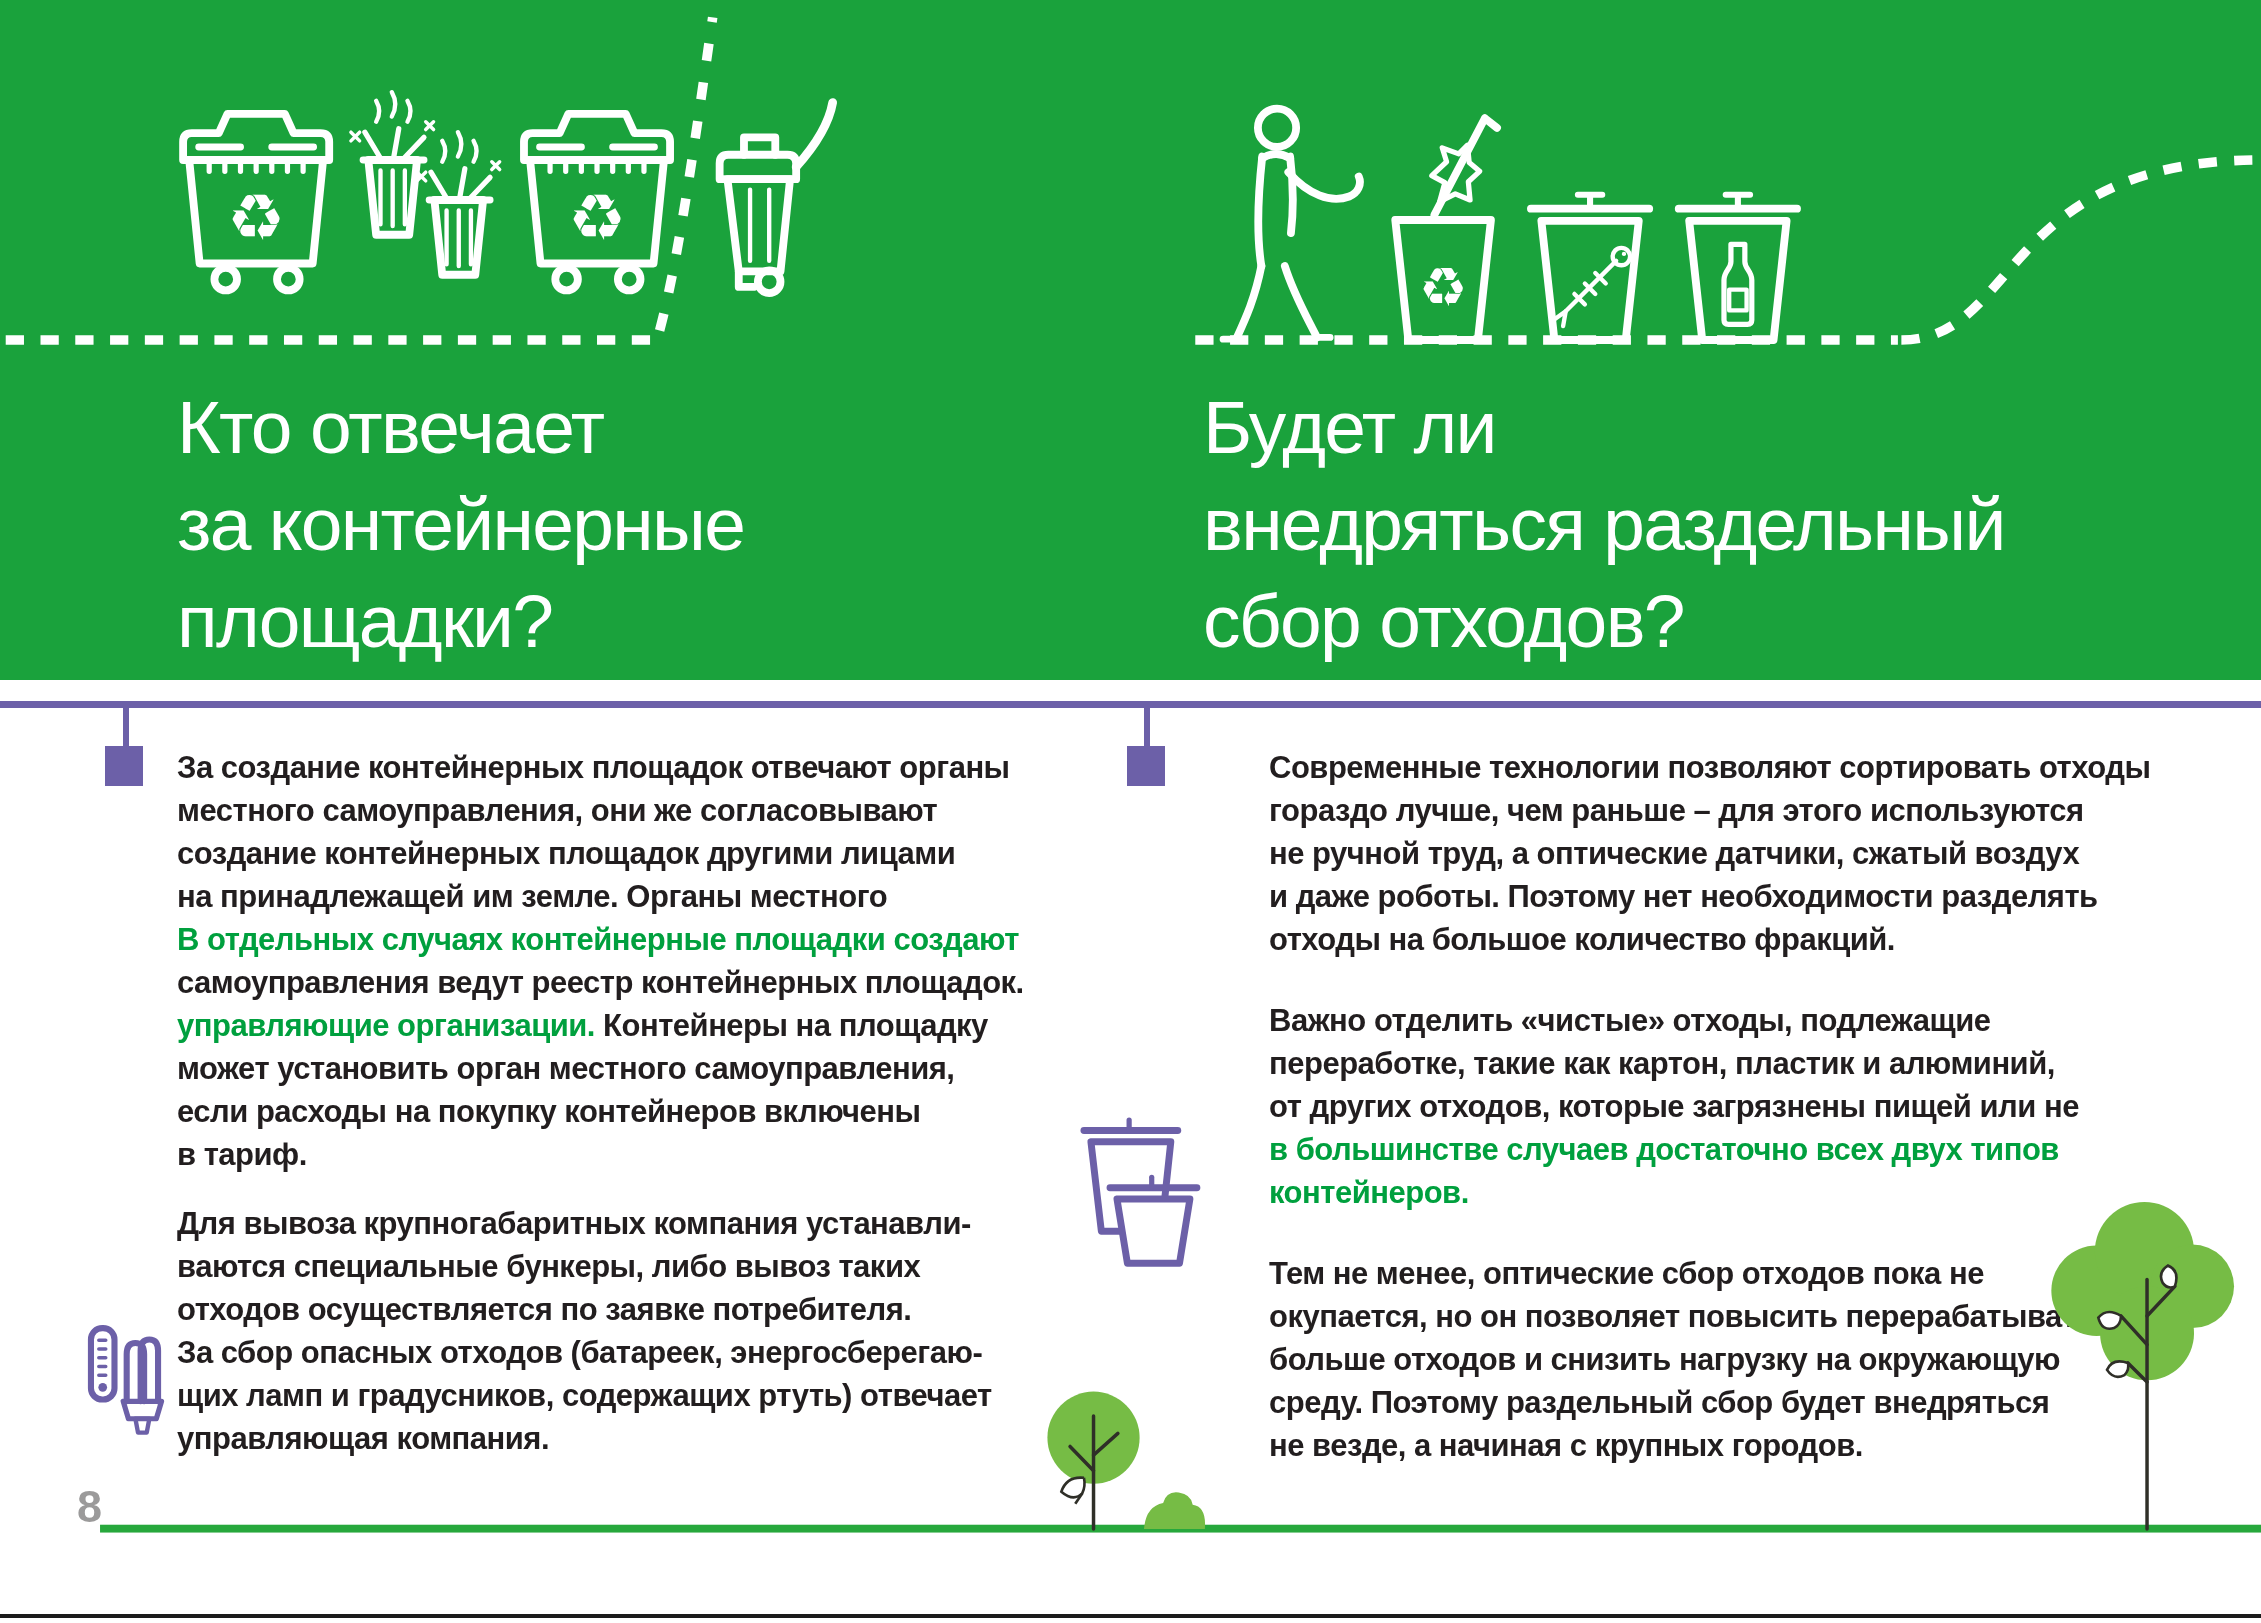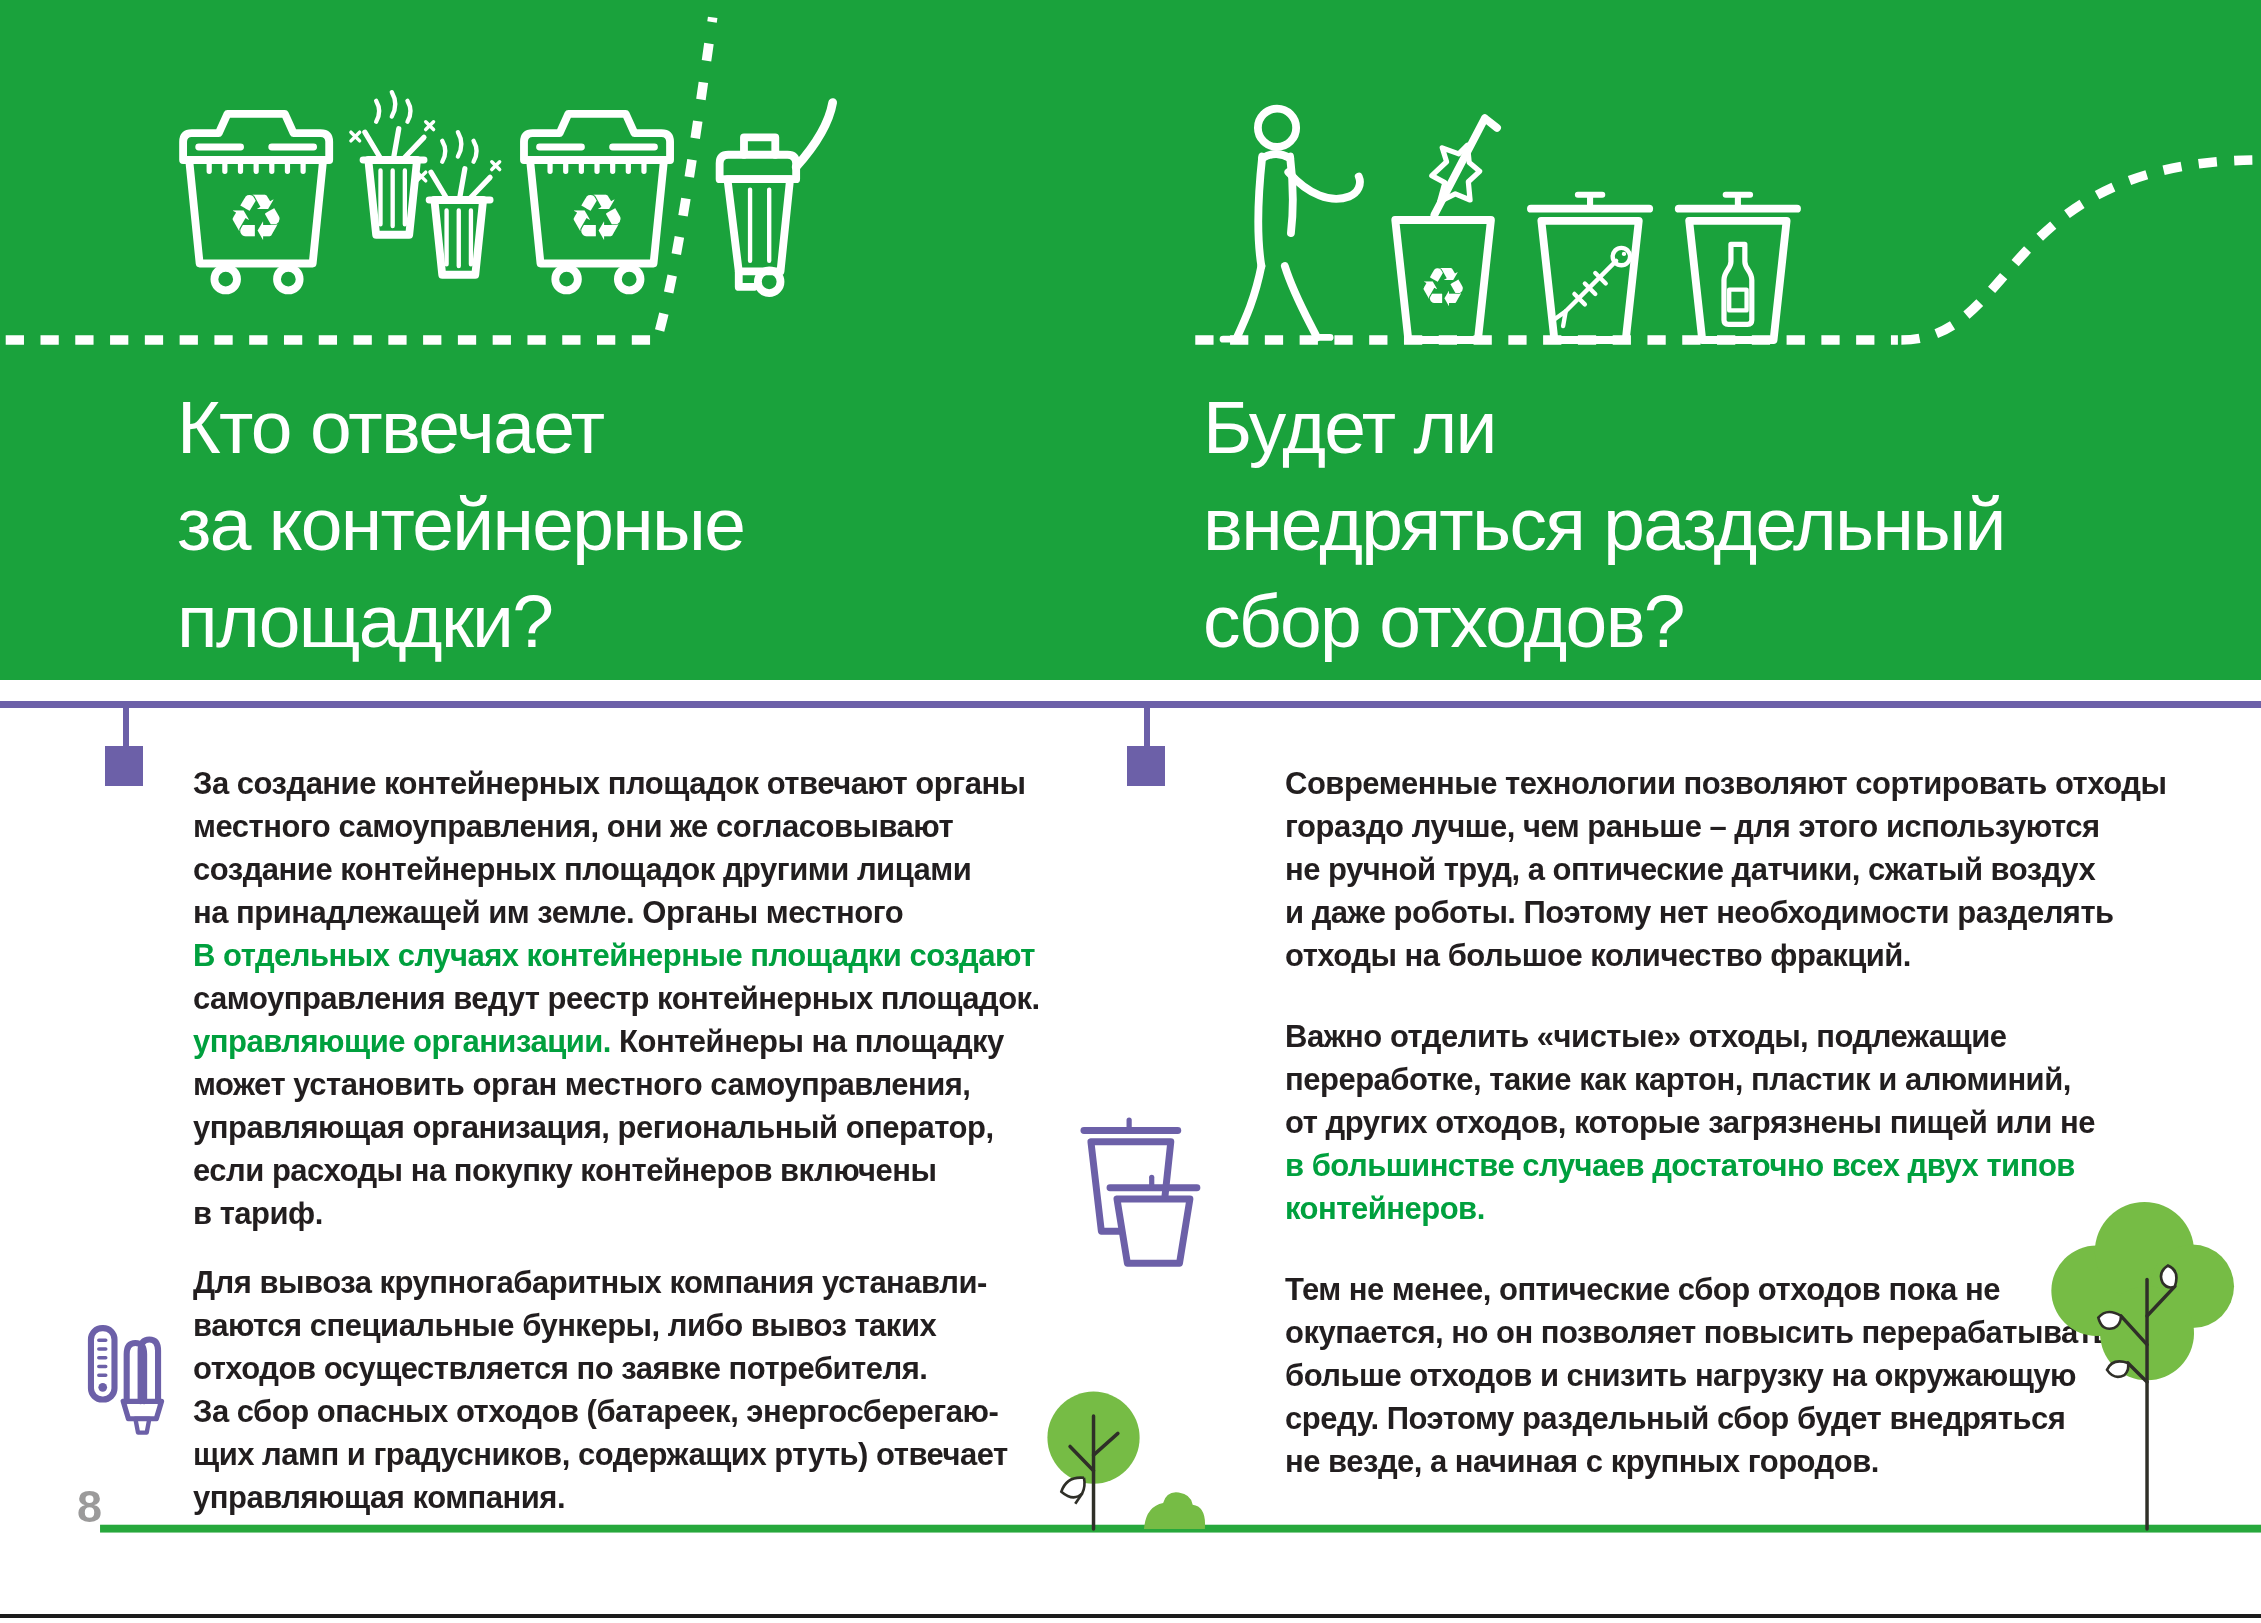--- a/index.html
+++ b/index.html
@@ -16,21 +16,21 @@
   }
   #headline-left{left:177px;}
   #headline-right{left:1203px;}
   .purple-rule{position:absolute;left:0;top:701px;width:2261px;height:7px;background:var(--purple);}
   .bullet-stem{position:absolute;width:6px;height:40px;top:707px;background:var(--purple);}
   .bullet-square{position:absolute;width:38px;height:40px;top:746px;background:var(--purple);}
   #stem-left{left:123px;} #square-left{left:105px;}
   #stem-right{left:1144px;} #square-right{left:1127px;}
   .col{position:absolute;top:746px;}
   .bodytext{font-weight:700;font-size:31px;line-height:43px;letter-spacing:-0.5px;color:var(--text_black);}
-  .col p{margin:16px;}
+  .col p{margin:0;}
   #col-left{left:177px;width:905px;}
   #col-right{left:1269px;width:1009px;}
   #col-left p{margin-bottom:26px;}
   #col-right p{margin-bottom:38px;}
   .tline{display:block;white-space:nowrap;}
   .green{color:var(--green_text);}
   .icon-svg{position:absolute;}
   #lamp-icons{left:50px;top:1321px;width:122px;height:131px;}
   #stacked-bins{left:1077px;top:1107px;width:139px;height:165px;}
   #footer-art{left:0;top:1201px;width:2261px;height:423px;}
@@ -140,21 +140,20 @@
   <div id="col-left" class="col bodytext">
     <p>
         <span class="tline"><span>За создание контейнерных площадок отвечают органы</span></span>
         <span class="tline"><span>местного самоуправления, они же согласовывают</span></span>
         <span class="tline"><span>создание контейнерных площадок другими лицами</span></span>
         <span class="tline"><span>на принадлежащей им земле. Органы местного</span></span>
         <span class="tline"><span class="green">В отдельных случаях контейнерные площадки создают</span></span>
         <span class="tline"><span>самоуправления ведут реестр контейнерных площадок.</span></span>
         <span class="tline"><span class="green">управляющие организации.</span><span> Контейнеры на площадку</span></span>
         <span class="tline"><span>может установить орган местного самоуправления,</span></span>
-        <span class="tline"><span>управляющая организация, региональный оператор,</span></span>
         <span class="tline"><span>если расходы на покупку контейнеров включены</span></span>
         <span class="tline"><span>в тариф.</span></span>
       </p>
     <p>
         <span class="tline"><span>Для вывоза крупногабаритных компания устанавли-</span></span>
         <span class="tline"><span>ваются специальные бункеры, либо вывоз таких</span></span>
         <span class="tline"><span>отходов осуществляется по заявке потребителя.</span></span>
         <span class="tline"><span>За сбор опасных отходов (батареек, энергосберегаю-</span></span>
         <span class="tline"><span>щих ламп и градусников, содержащих ртуть) отвечает</span></span>
         <span class="tline"><span>управляющая компания.</span></span>

